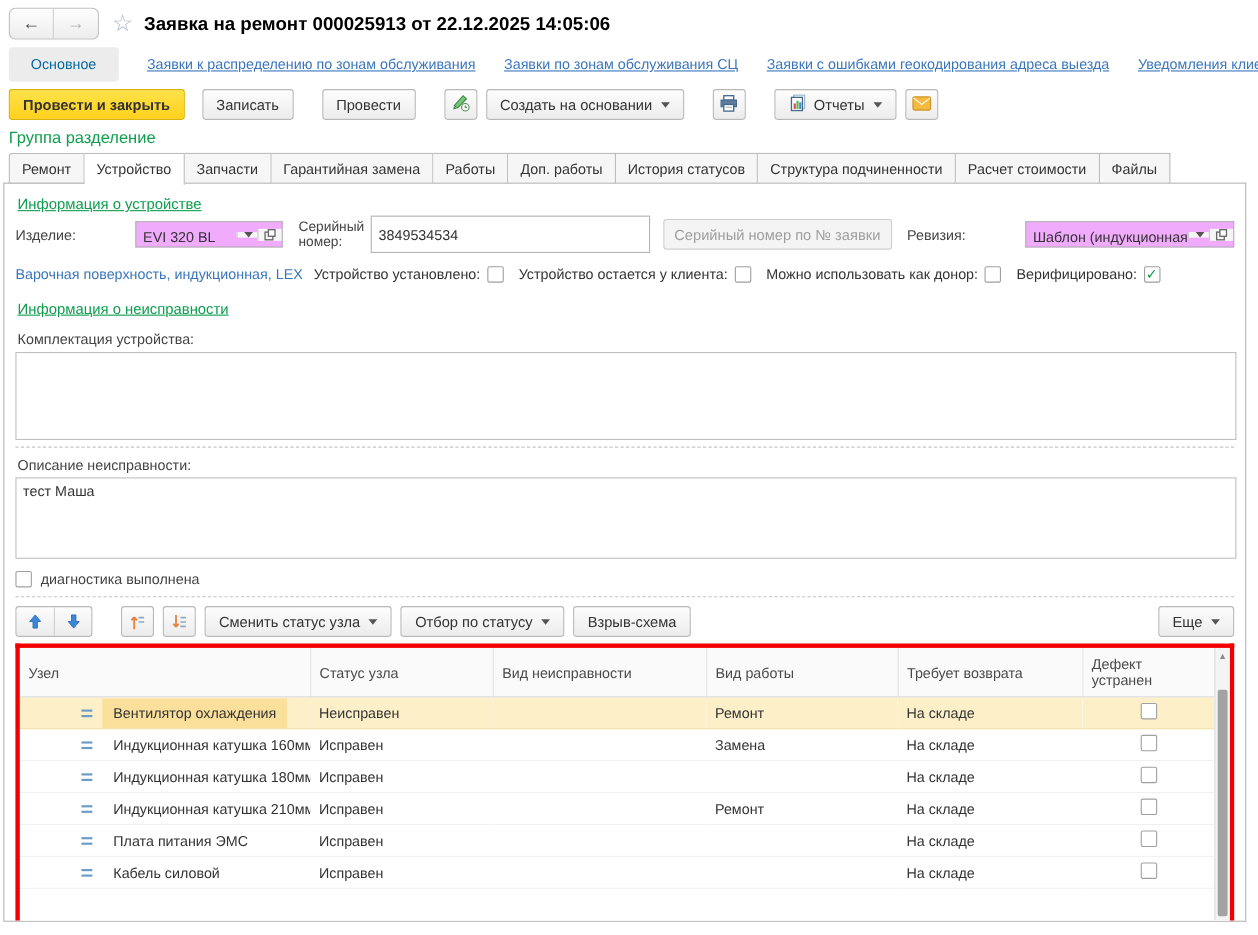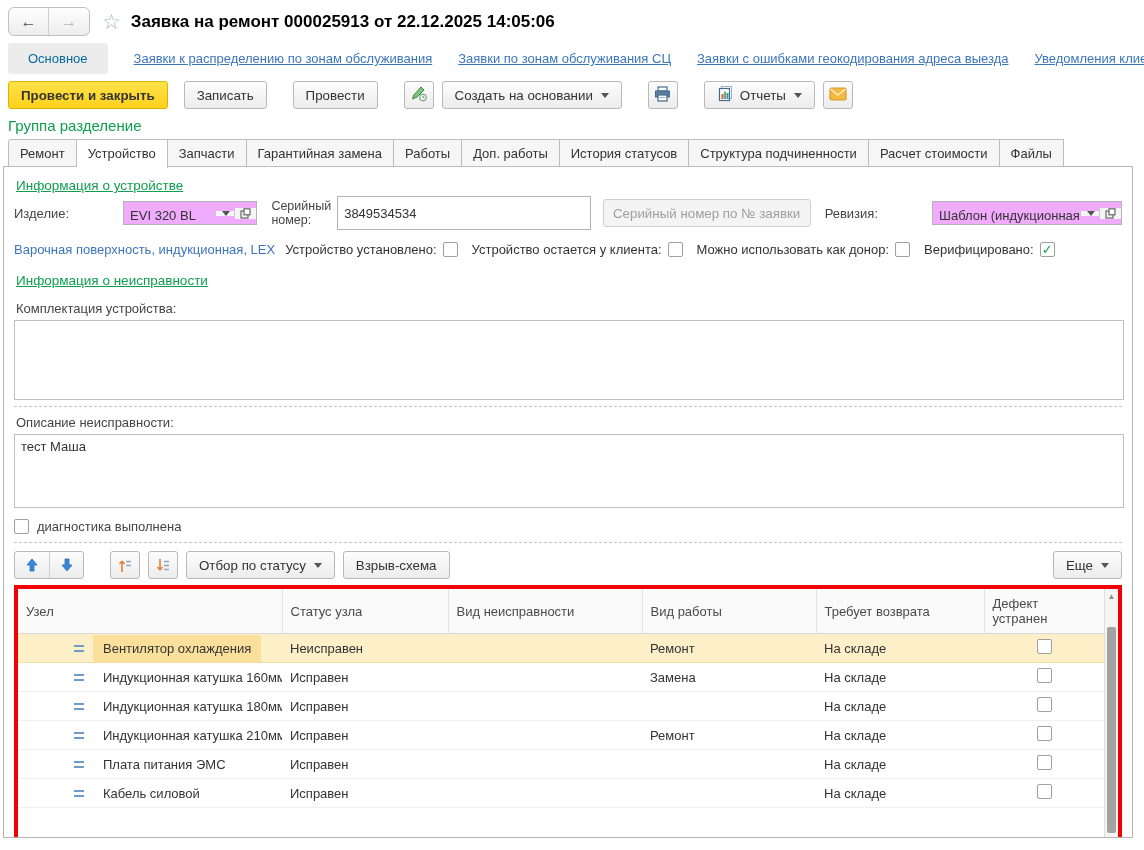--- a/index.html
+++ b/index.html
@@ -302,20 +302,24 @@
       </button>
       <button class="btn iconbtn">
         <svg width="16" height="15" viewBox="0 0 16 15">
           <path d="M5 1 V12 M5 12 L2.5 9 M5 12 L7.5 9" stroke="#e8803a" stroke-width="1.6" fill="none"></path>
           <line x1="9" y1="3.5" x2="14" y2="3.5" stroke="#8ea8c0" stroke-width="1.5"></line>
           <line x1="9" y1="7.5" x2="14" y2="7.5" stroke="#8ea8c0" stroke-width="1.5"></line>
           <line x1="9" y1="11.5" x2="14" y2="11.5" stroke="#8ea8c0" stroke-width="1.5"></line>
         </svg>
       </button>
       <button class="btn">
+        <span>Сменить статус узла</span>
+        <span class="caret"></span>
+      </button>
+      <button class="btn">
         <span>Отбор по статусу</span>
         <span class="caret"></span>
       </button>
       <button class="btn">Взрыв-схема</button>
       <div class="spacer"></div>
       <button class="btn">
         <span>Еще</span>
         <span class="caret"></span>
       </button>
     </div>

